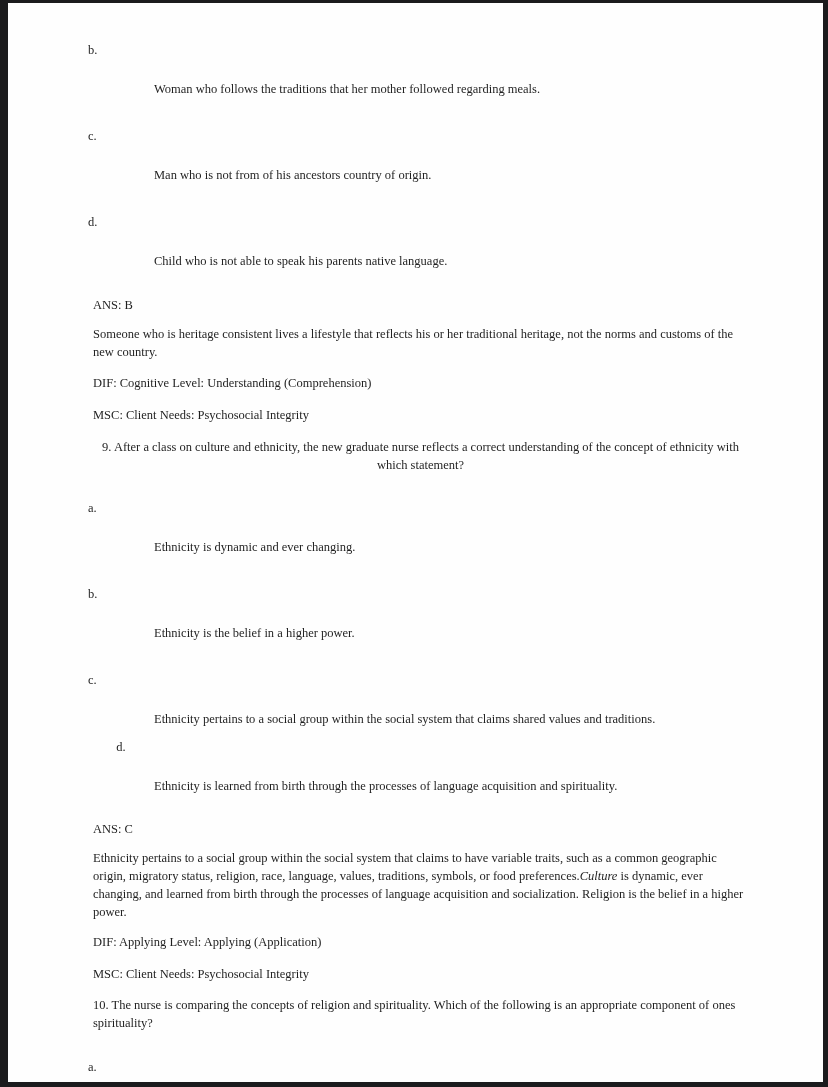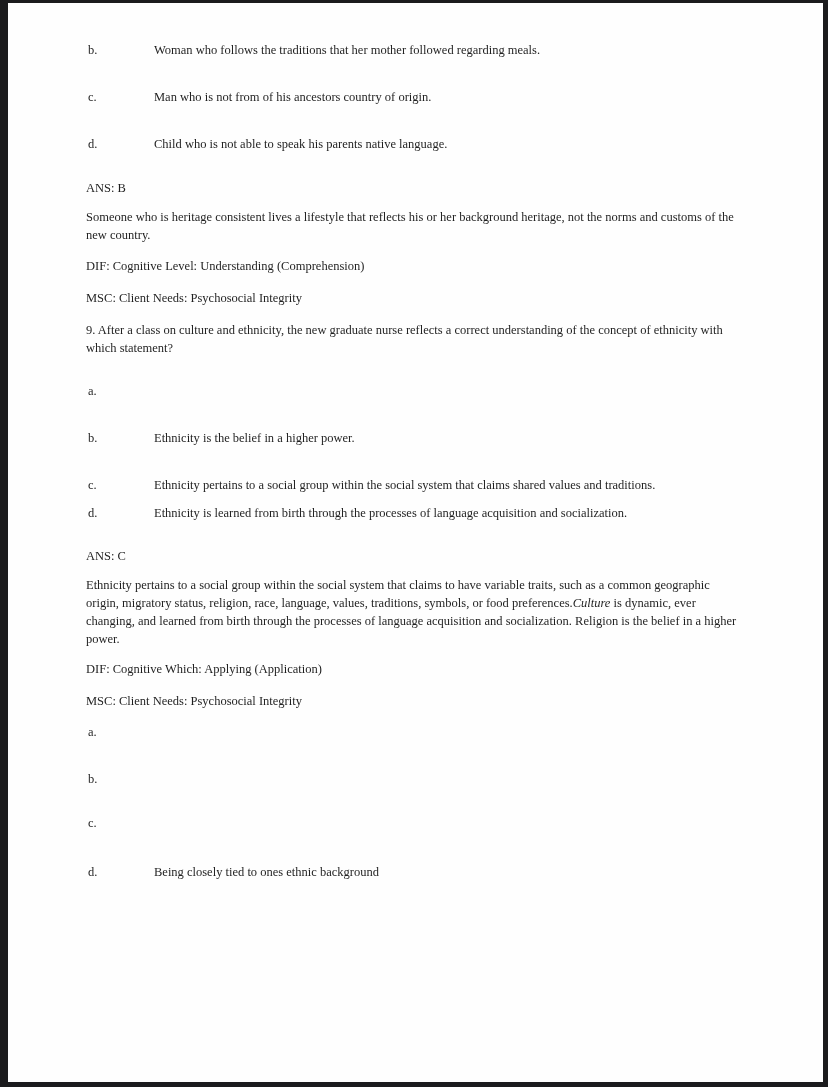--- a/index.html
+++ b/index.html
@@ -23,37 +23,38 @@
     background: #fefefe;
     color: #1f1f1f;
     padding: 38px 0 0 78px;
     box-sizing: border-box;
     font-size: 12.5px;
     line-height: 18px;
     overflow: hidden;
   }
   .block {
     max-width: 655px;
-    margin: 0;
+    margin: 7px;
   }
   .opt-row {
     display: flex;
     align-items: flex-start;
     padding-left: 2px;
   }
   .opt-letter {
     width: 66px;
     flex: 0 0 66px;
   }
   .opt-text {
     max-width: 568px;
+    margin-top: 39px;
   }
   .mb29 { margin-bottom: 29px; }
   .mb26 { margin-bottom: 26px; }
-  .mb25 { margin-bottom: 25px; }
+  .mb25 { margin-bottom: 25px; text-align: center; }
   .mb31 { margin-bottom: 31px; }
   .mb14 { margin-bottom: 14px; }
   .mb13 { margin-bottom: 13px; }
   .mb12 { margin-bottom: 12px; }
   .mb11 { margin-bottom: 11px; }
   .mb10 { margin-bottom: 10px; }
   .mb0  { margin-bottom: 0; }
   i { }
 </style>
 </head>
@@ -68,47 +69,49 @@
   <div class="opt-row mb29">
     <span class="opt-letter">c.</span>
     <span class="opt-text">Man who is not from of his ancestors country of origin.</span>
   </div>
   <div class="opt-row mb26">
     <span class="opt-letter">d.</span>
     <span class="opt-text">Child who is not able to speak his parents native language.</span>
   </div>
 
   <p class="block mb11">ANS: B</p>
-  <p class="block mb13">Someone who is heritage consistent lives a lifestyle that reflects his or her background heritage, not the norms and customs of the new country.</p>
+  <p class="block mb13">Someone who is heritage consistent lives a lifestyle that reflects his or her traditional heritage, not the norms and customs of the new country.</p>
   <p class="block mb14">DIF: Cognitive Level: Understanding (Comprehension)</p>
   <p class="block mb14">MSC: Client Needs: Psychosocial Integrity</p>
 
   <p class="block mb25">9. After a class on culture and ethnicity, the new graduate nurse reflects a correct understanding of the concept of ethnicity with which statement?</p>
 
   <div class="opt-row mb29">
     <span class="opt-letter">a.</span>
+    <span class="opt-text">Ethnicity is dynamic and ever changing.</span>
   </div>
   <div class="opt-row mb29">
     <span class="opt-letter">b.</span>
     <span class="opt-text">Ethnicity is the belief in a higher power.</span>
   </div>
   <div class="opt-row mb10">
     <span class="opt-letter">c.</span>
     <span class="opt-text">Ethnicity pertains to a social group within the social system that claims shared values and traditions.</span>
   </div>
   <div class="opt-row mb25">
     <span class="opt-letter">d.</span>
-    <span class="opt-text">Ethnicity is learned from birth through the processes of language acquisition and socialization.</span>
+    <span class="opt-text">Ethnicity is learned from birth through the processes of language acquisition and spirituality.</span>
   </div>
 
   <p class="block mb11">ANS: C</p>
   <p class="block mb12"><span>Ethnicity pertains to a social group within the social system that claims to have variable traits, such as a common geographic origin, migratory status, religion, race, language, values, traditions, symbols, or food preferences.</span><i>Culture</i><span> is dynamic, ever changing, and learned from birth through the processes of language acquisition and socialization. Religion is the belief in a higher power.</span></p>
-  <p class="block mb14">DIF: Cognitive Which: Applying (Application)</p>
+  <p class="block mb14">DIF: Applying Level: Applying (Application)</p>
   <p class="block mb13">MSC: Client Needs: Psychosocial Integrity</p>
 
+  <p class="block mb26">10. The nurse is comparing the concepts of religion and spirituality. Which of the following is an appropriate component of ones spirituality?</p>
 
   <div class="opt-row mb29">
     <span class="opt-letter">a.</span>
   </div>
   <div class="opt-row mb26">
     <span class="opt-letter">b.</span>
   </div>
   <div class="opt-row mb31">
     <span class="opt-letter">c.</span>
   </div>

